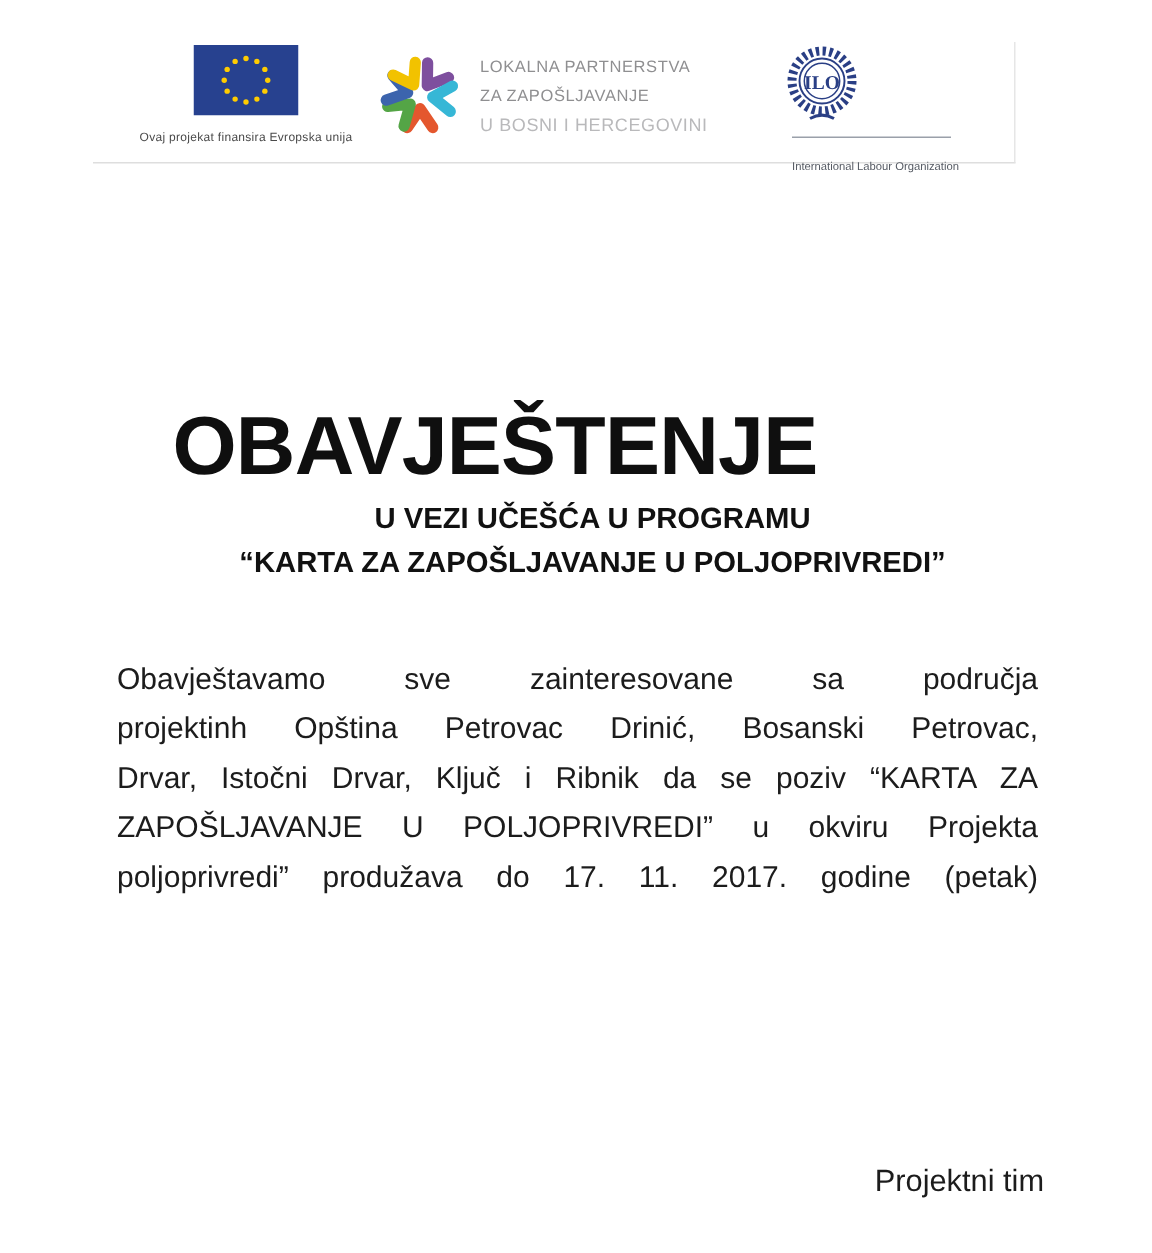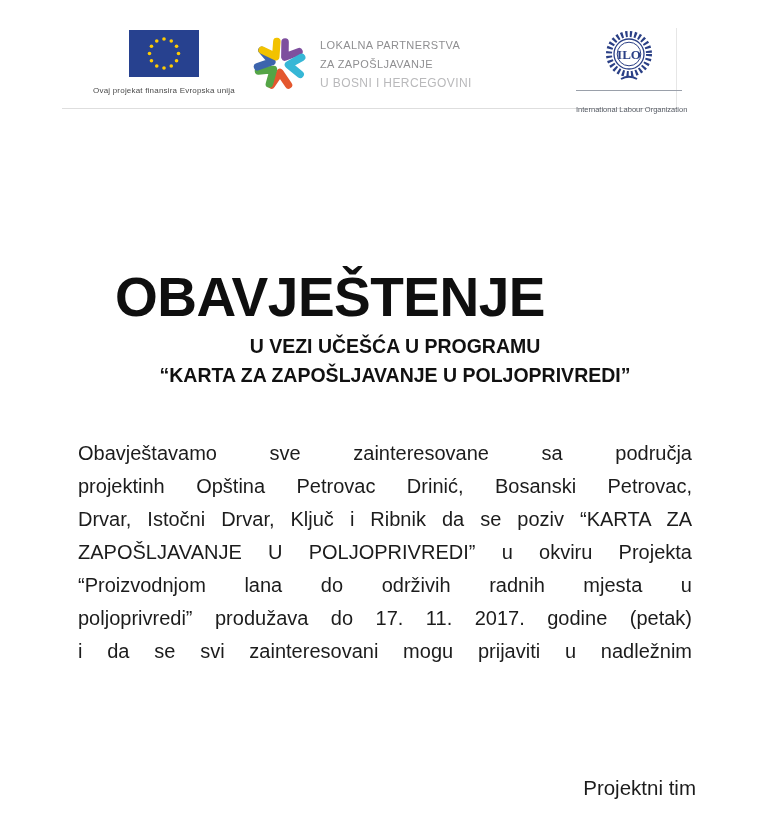--- a/index.html
+++ b/index.html
@@ -11,21 +11,21 @@
   .header{
     position:absolute;left:62px;top:28px;width:614px;height:80px;
     border-right:1px solid #e6e6e6;border-bottom:1px solid #dedede;
   }
   .eu-group{position:absolute;left:28px;top:2px;width:148px;text-align:center;}
   .eu-caption{font-size:8px;color:#4a4a4a;margin-top:5px;white-space:nowrap;letter-spacing:.2px;}
   .star-logo{position:absolute;left:186px;top:0px;}
   .lpz-text{position:absolute;left:258px;top:8px;}
   .lpz-line{font-size:11px;color:#8f8f91;letter-spacing:.4px;line-height:19px;white-space:nowrap;}
   .lpz-line.light{font-size:12px;color:#b9b9bb;}
-  .ilo-group{position:absolute;left:458px;top:0;width:122px;text-align:center;margin-left:48px;}
+  .ilo-group{position:absolute;left:458px;top:0;width:122px;}
   .ilo-caption{
     font-size:7.5px;color:#555a63;border-top:1px solid #9aa0aa;
     padding-top:14px;margin:2px 8px 0 8px;white-space:nowrap;
   }
   
   .title{
     position:absolute;left:0;top:250px;width:628px;margin:16px;text-align:center;
     font-size:55px;font-weight:700;color:#0f0f0f;letter-spacing:-.5px;line-height:62px;
   }
   .subtitle{
@@ -99,19 +99,17 @@
   <h1 class="title">OBAVJEŠTENJE</h1>
 
   <div class="subtitle s1">U VEZI UČEŠĆA U PROGRAMU</div>
   <div class="subtitle s2">“KARTA ZA ZAPOŠLJAVANJE U POLJOPRIVREDI”</div>
 
   <div class="body-text">
     <div class="bline j">Obavještavamo sve zainteresovane sa područja</div>
     <div class="bline j">projektinh Opština Petrovac Drinić, Bosanski Petrovac,</div>
     <div class="bline j">Drvar, Istočni Drvar, Ključ i Ribnik da se poziv “KARTA ZA</div>
     <div class="bline j">ZAPOŠLJAVANJE U POLJOPRIVREDI” u okviru Projekta</div>
-    <div class="bline j">“Proizvodnjom lana do održivih radnih mjesta u</div>
     <div class="bline j">poljoprivredi” produžava do 17. 11. 2017. godine (petak)</div>
-    <div class="bline j">i da se svi zainteresovani mogu prijaviti u nadležnim</div>
   </div>
 
   <div class="signature">Projektni tim</div>
 </div>
 
 </body></html>

